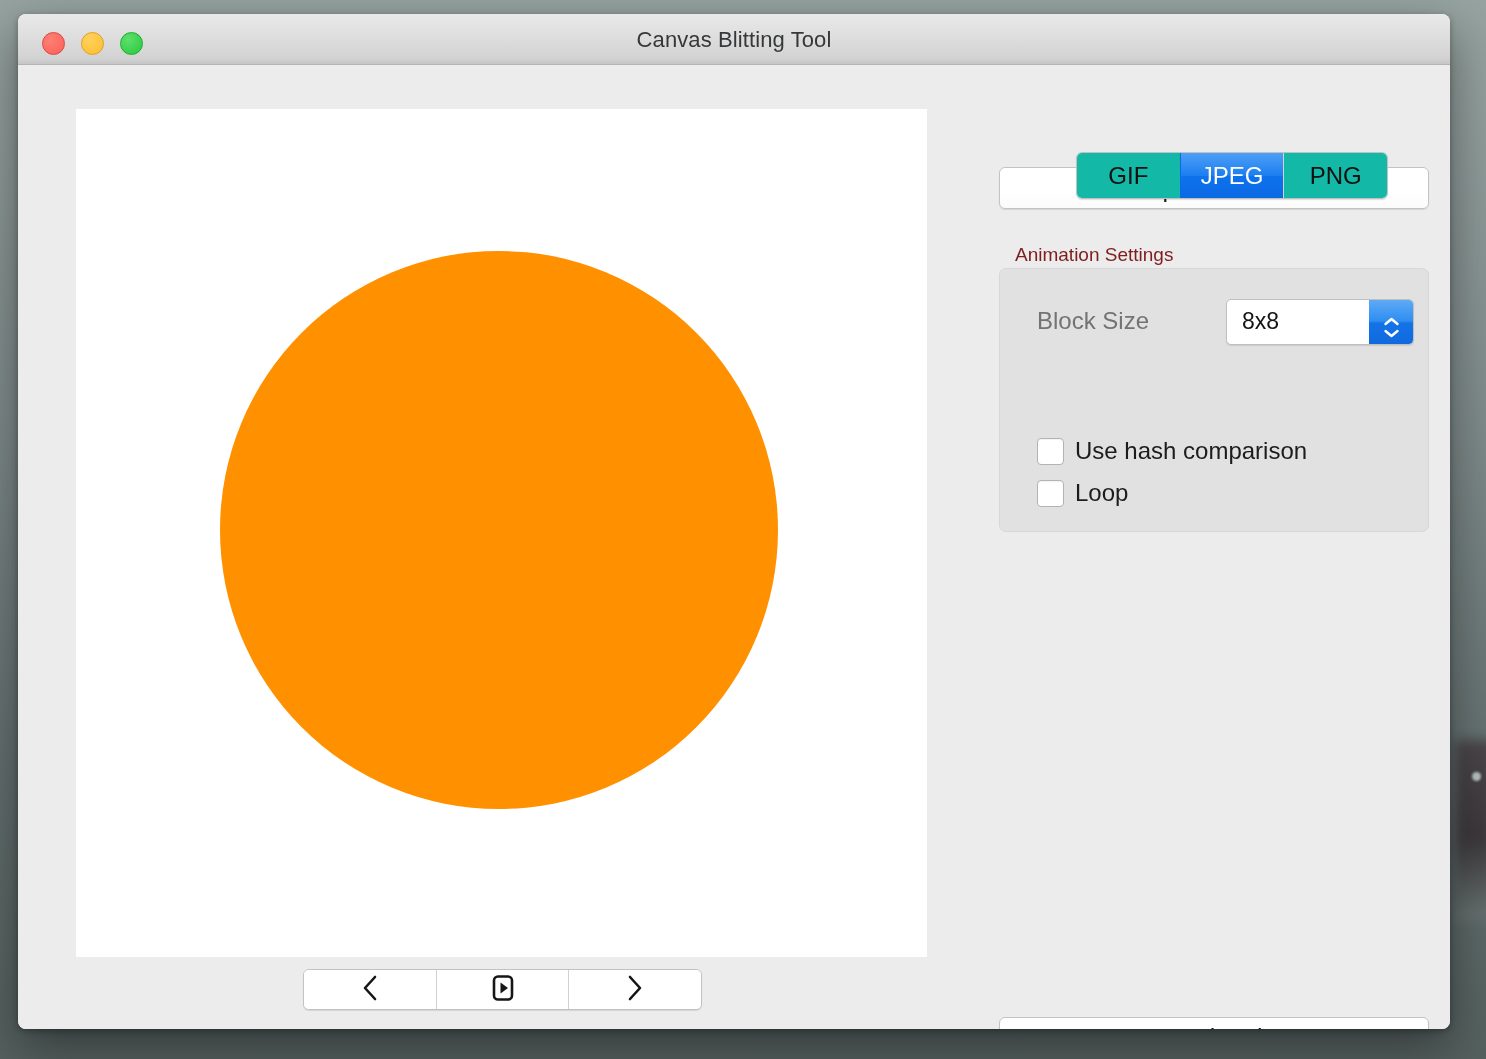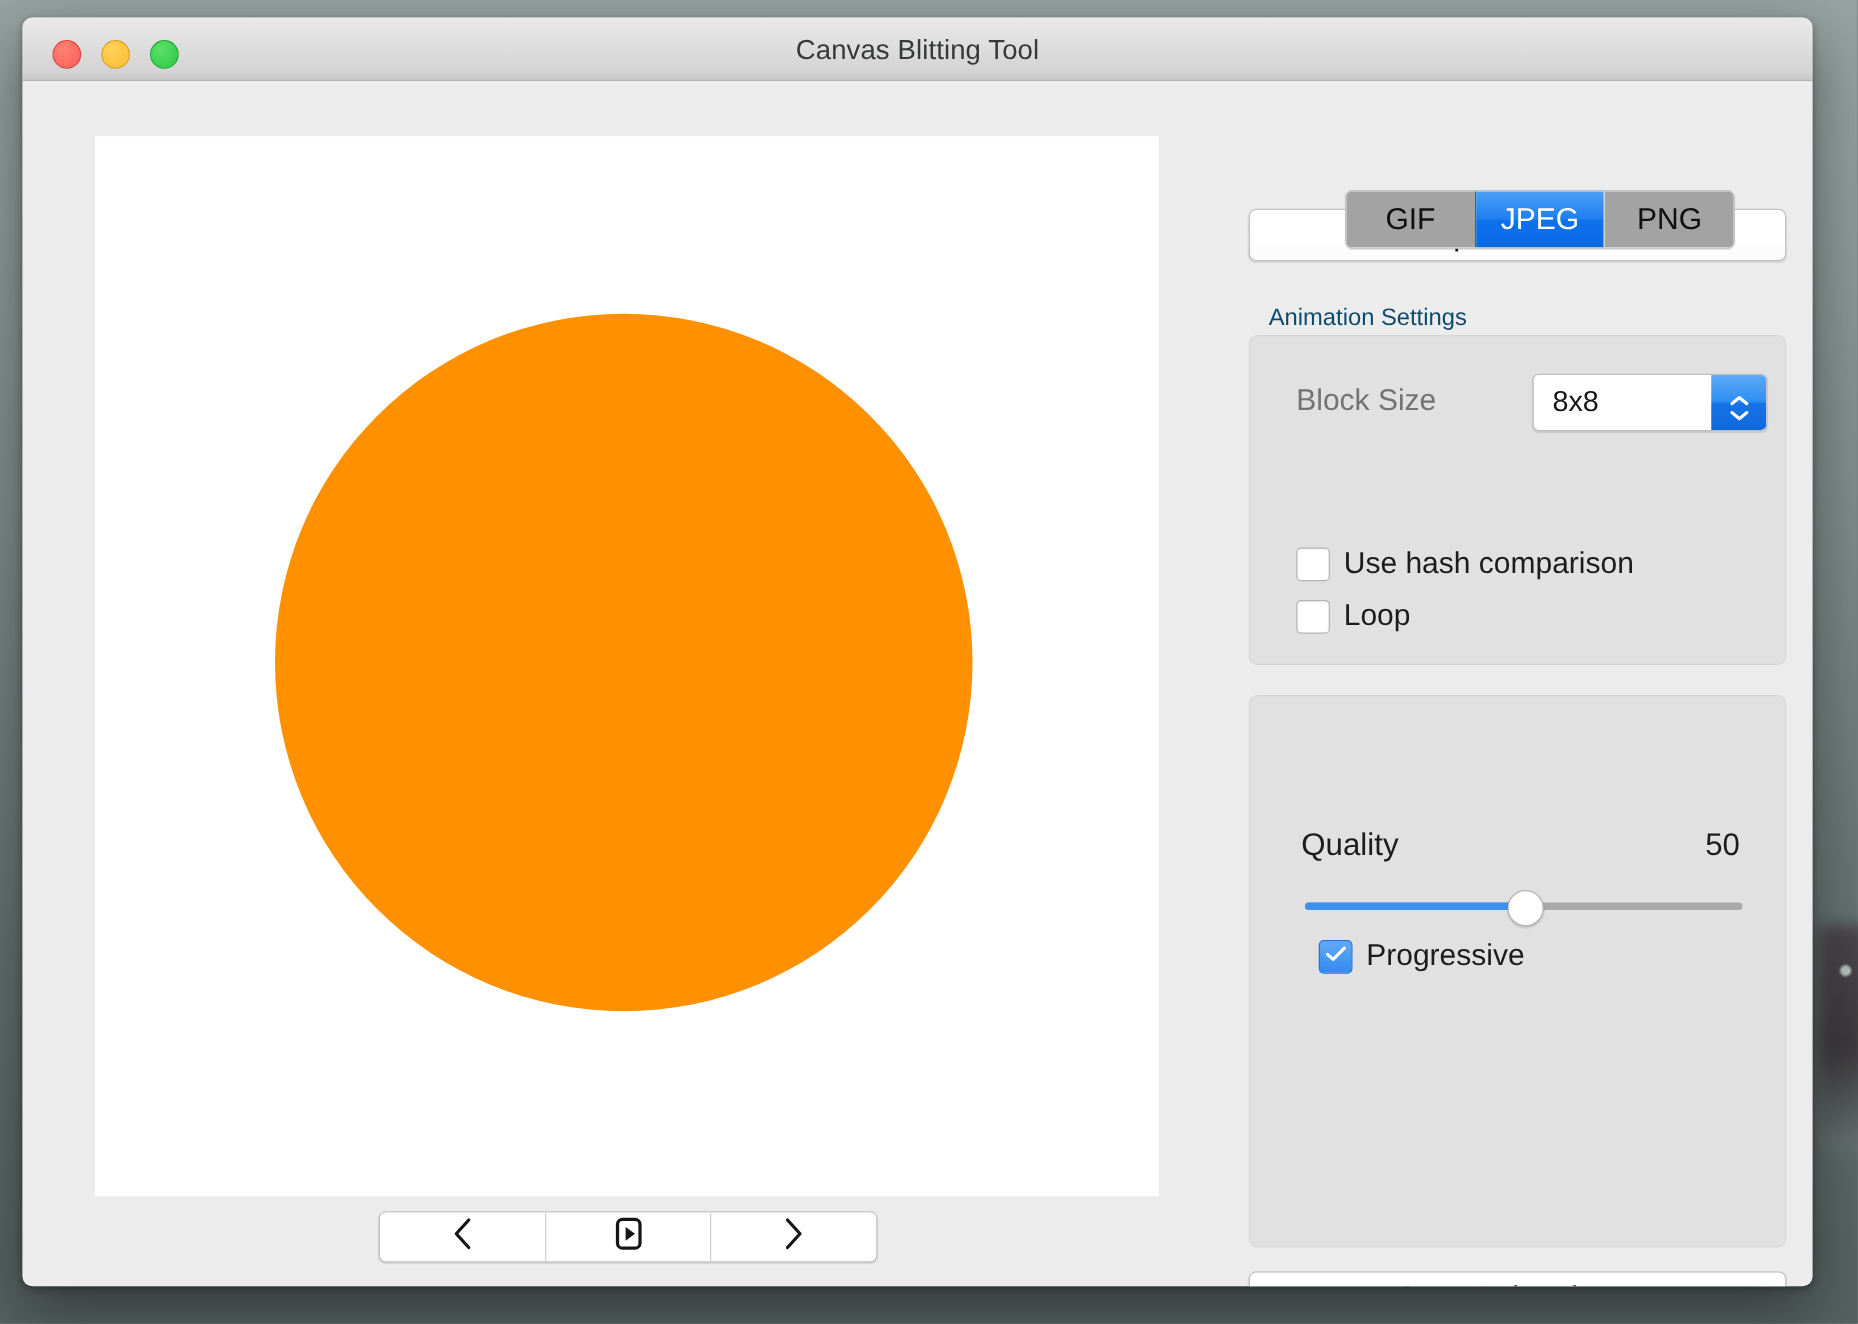--- a/index.html
+++ b/index.html
@@ -160,21 +160,21 @@
     color: #1b1b1b;
     cursor: default;
   }
   #open-files-button { top: 58px; }
   #save-animation-button { top: 908px; }
 
   .group-label {
     position: absolute;
     left: 16px;
     font-size: 19px;
-    color: #0c4a6e;
+    color: #7f1d1d;
   }
   #animation-settings-label { top: 135px; }
 
   .group-box {
     position: absolute;
     left: 0;
     width: 428px;
     background: #e1e1e1;
     border: 1px solid #d7d7d7;
     border-radius: 7px;
@@ -284,21 +284,21 @@
     overflow: hidden;
     z-index: 5;
   }
   .seg {
     flex: 1 1 0;
     display: flex;
     align-items: center;
     justify-content: center;
     font-size: 24px;
     color: #101010;
-    background: #a3a3a3;
+    background: #14b8a6;
     cursor: default;
   }
   .seg + .seg { border-left: 1px solid #d4d4d4; }
   .seg.active {
     background: linear-gradient(180deg, #4d9ff7 0%, #1d7ef0 50%, #0e72ec 51%, #0a6ae4 100%);
     color: #ffffff;
     border-left-color: #0a6ae4;
   }
 
   #quality-label {
@@ -439,42 +439,19 @@
         </div>
 
       </div>
 
       <div id="format-tabs">
         <div class="seg">GIF</div>
         <div class="seg active">JPEG</div>
         <div class="seg">PNG</div>
       </div>
 
-      <div class="group-box" id="format-group">
-
-        <div id="quality-label">Quality</div>
-        <div id="quality-value">50</div>
-
-        <div id="quality-slider">
-          <div id="slider-track-bg"></div>
-          <div id="slider-track-fill" style="width: 175px;"></div>
-          <div id="slider-thumb" style="left: 175px;"></div>
-        </div>
-
-        <div class="checkbox-row" id="progressive-checkbox-row">
-          <span class="cbox checked">
-            <span>
-              <svg width="18" height="14" viewBox="0 0 18 14" aria-hidden="true">
-                <polyline points="2,7.5 6.5,11.5 15.5,2.5" fill="none" stroke="#ffffff" stroke-width="2.6" stroke-linecap="round" stroke-linejoin="round"></polyline>
-              </svg>
-            </span>
-          </span>
-          <span class="cb-label">Progressive</span>
-        </div>
-
-      </div>
 
       <div class="wide-button" id="save-animation-button">Save Animation...</div>
 
     </div>
 
   </div>
 </div>
 
 </body></html>

